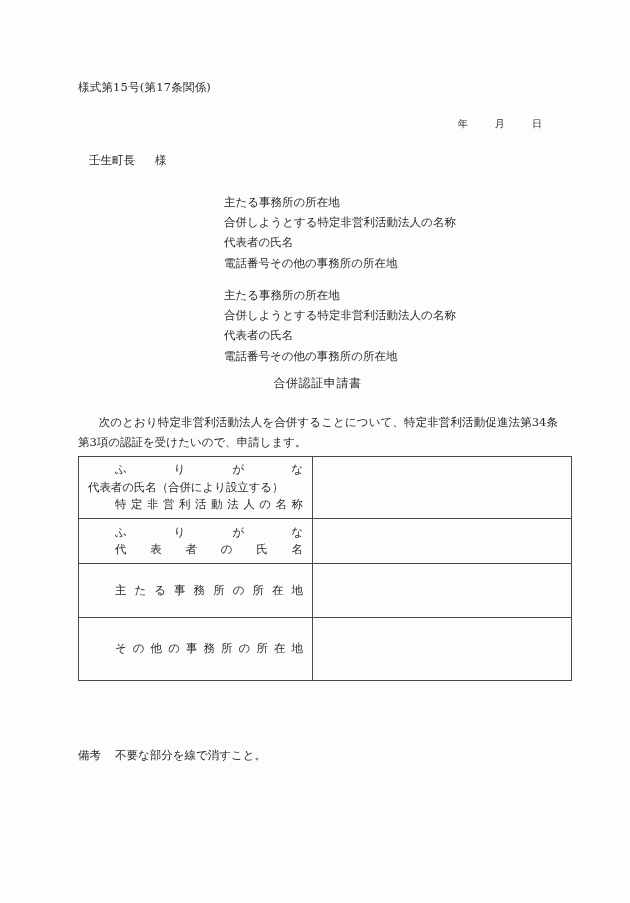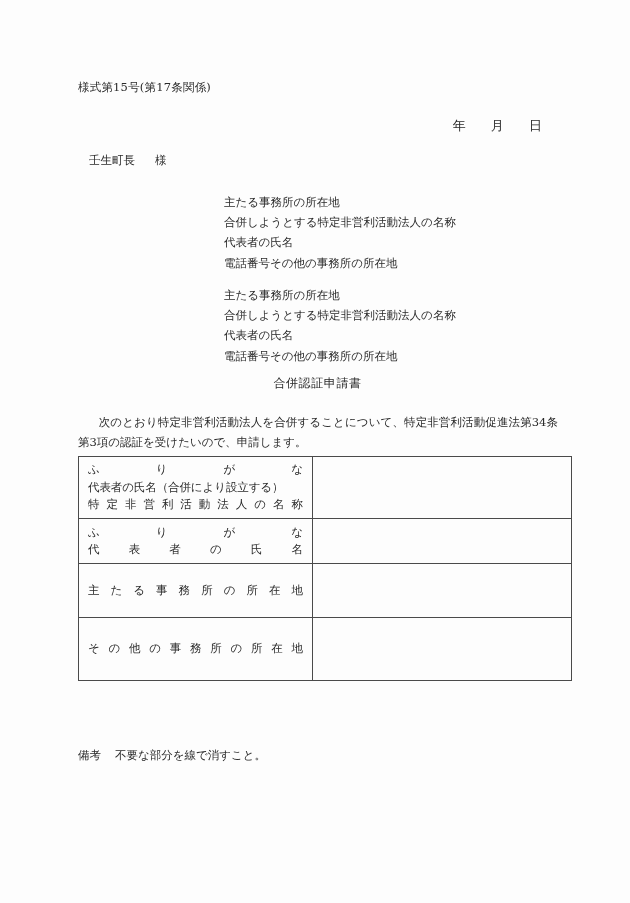--- a/index.html
+++ b/index.html
@@ -36,21 +36,21 @@
     white-space: nowrap;
   }
 
   
   .date-line {
     position: absolute;
     left: 78px;
     top: 117px;
     width: 475px;
     text-align: right;
-    font-size: 13px;
+    font-size: 10px;
     white-space: nowrap;
   }
   .date-line .seg {
     display: inline-block;
     min-width: 34px;
     text-align: left;
   }
   .date-line .seg.last {
     min-width: 0;
     padding-right: 11px;
@@ -128,20 +128,21 @@
   .form-table td.value {
     width: 258px;
   }
 
   .lbl-just {
     display: block;
     text-align: justify;
     text-align-last: justify;
     text-justify: inter-character;
     white-space: nowrap;
+    margin-left: 27px;
   }
   .lbl-plain {
     display: block;
     text-align: left;
     white-space: nowrap;
     letter-spacing: -0.1px;
   }
 
   .row-h1 { height: 62px; }
   .row-h2 { height: 45px; }

